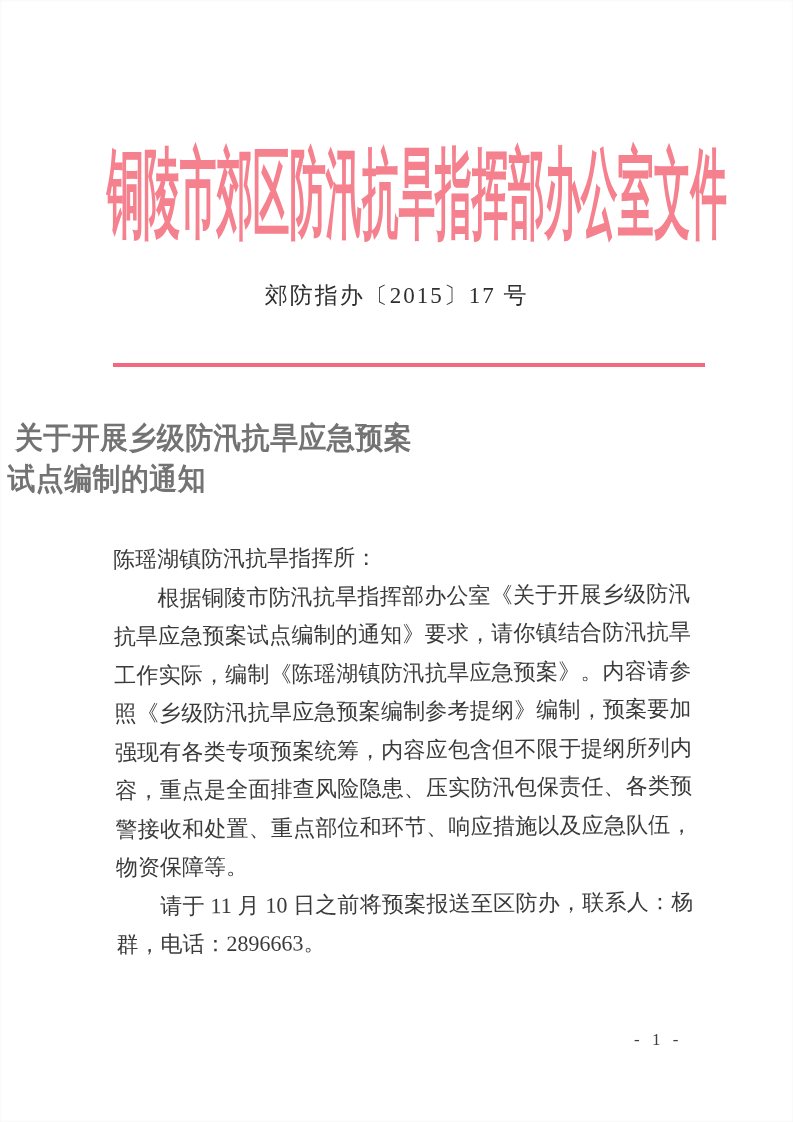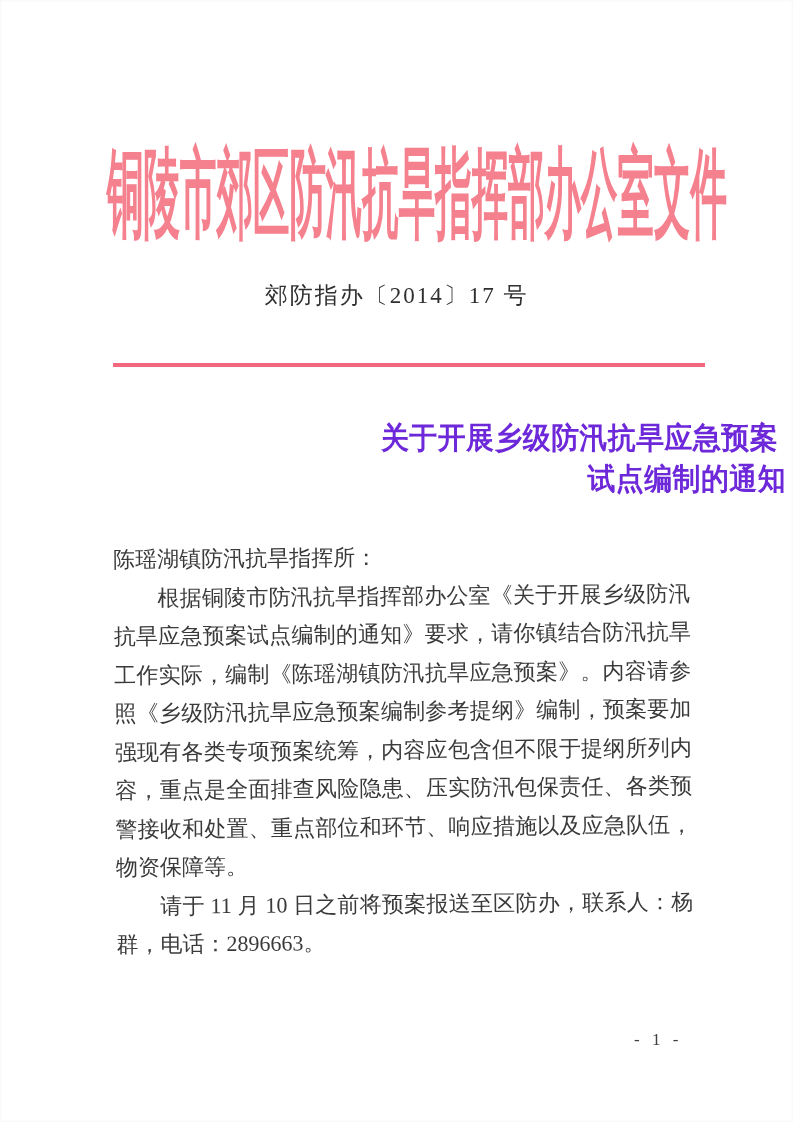--- a/index.html
+++ b/index.html
@@ -52,22 +52,22 @@
     height: 4px;
     background: #f2697f;
   }
   .notice-title {
     position: absolute;
     top: 417px;
     left: 0;
     width: 100%;
     display: flex;
     flex-direction: column;
-    align-items: flex-end;
-    color: #6d28d9;
+    align-items: flex-start;
+    color: #737373;
   }
   .notice-title .t-line {
     display: inline-block;
     white-space: nowrap;
     font-size: 30px;
     font-weight: 700;
     line-height: 41px;
     transform: scaleX(0.93);
     transform-origin: center;
     letter-spacing: 0.5px;
@@ -101,21 +101,21 @@
 </style>
 </head>
 <body>
 
 <div class="page">
 
   <div class="masthead-wrap">
     <span class="masthead">铜陵市郊区防汛抗旱指挥部办公室文件</span>
   </div>
 
-  <div class="doc-number">郊防指办〔2014〕17 号</div>
+  <div class="doc-number">郊防指办〔2015〕17 号</div>
 
   <div class="red-divider"></div>
 
   <div class="notice-title">
     <span class="t-line">关于开展乡级防汛抗旱应急预案</span>
     <span class="t-line">试点编制的通知</span>
   </div>
 
   <div class="doc-body">
     <div class="line">陈瑶湖镇防汛抗旱指挥所：</div>

